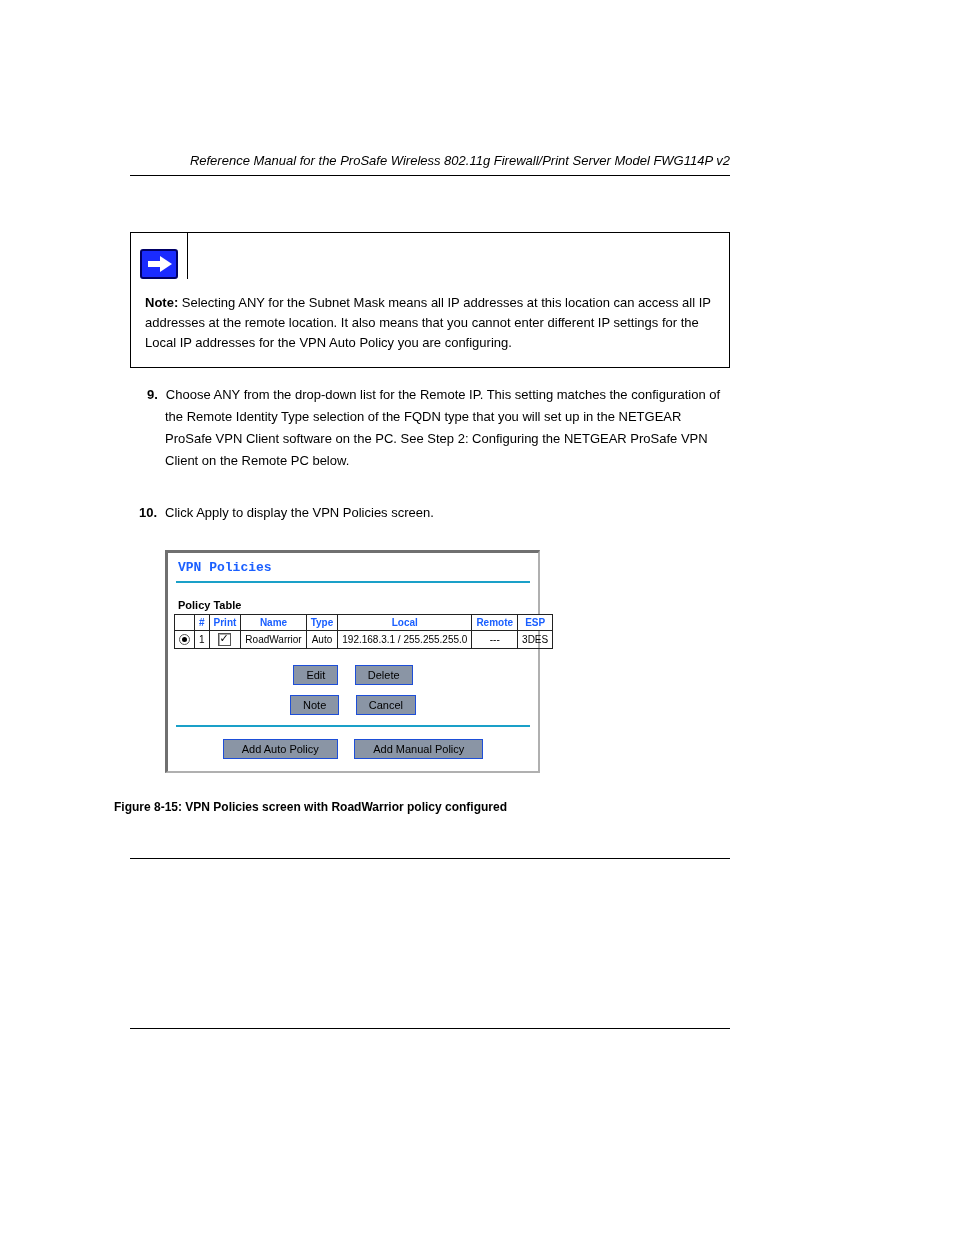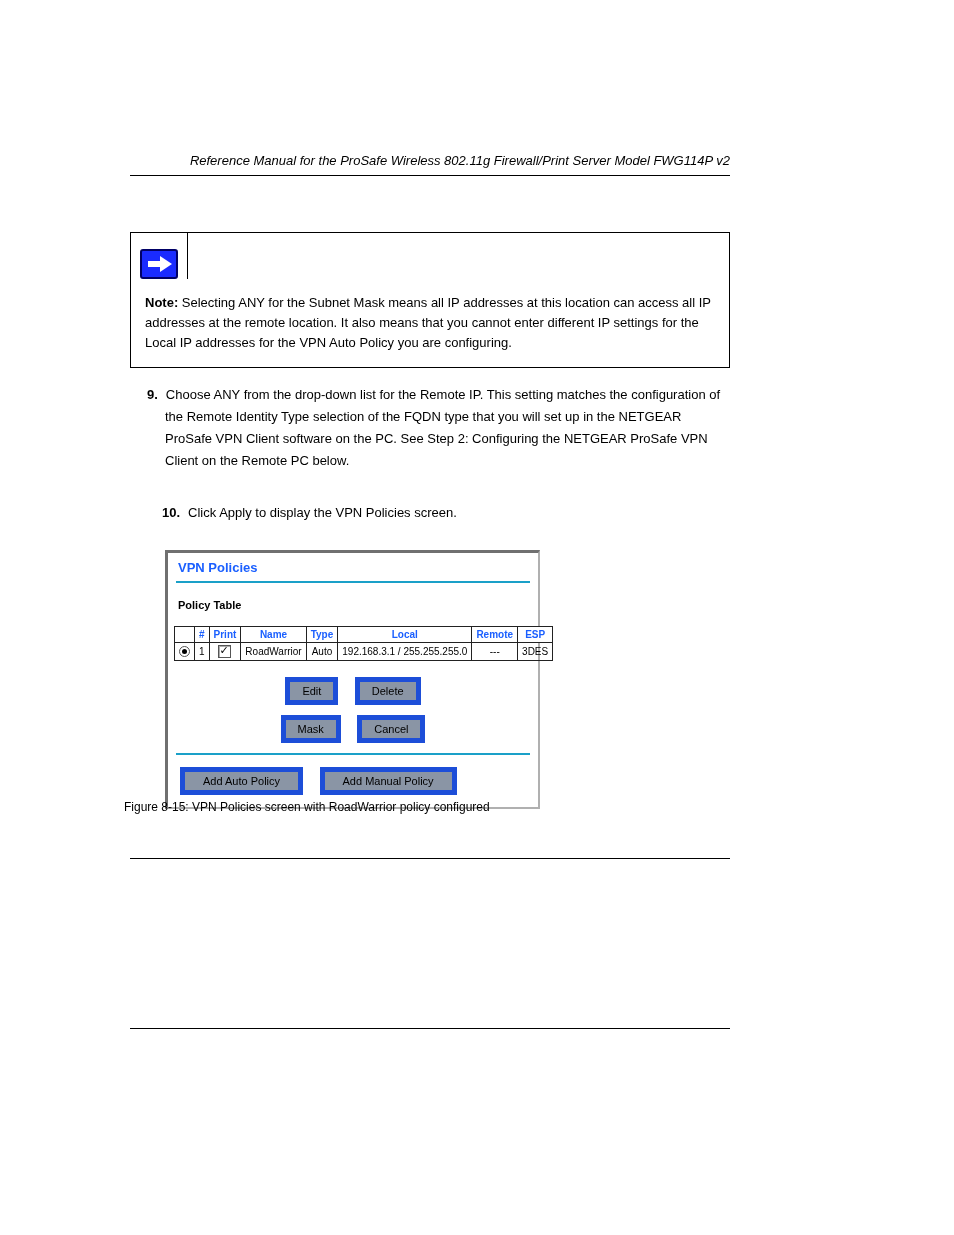--- a/index.html
+++ b/index.html
@@ -73,21 +73,21 @@
     right: 130px;
     top: 384px;
     font-size: 13px;
     line-height: 1.7;
     text-indent: -18px;
     padding-left: 0;
   }
   .step-num { font-weight: bold; margin-right: 8px; }
   .para-10 {
     position: absolute;
-    left: 180px;
+    left: 157px;
     right: 130px;
     top: 502px;
     font-size: 13px;
     line-height: 1.7;
     text-indent: -18px;
   }
   
   .shot {
     position: absolute;
     left: 165px;
@@ -100,35 +100,36 @@
     border-bottom: 2px solid #b0b0b0;
     padding: 5px 6px 10px 6px;
     box-sizing: border-box;
     font-family: Arial, sans-serif;
   }
   .shot-title {
     color: #1a5fff;
     font-weight: bold;
     font-size: 13px;
     margin: 2px 0 4px 4px;
+    font-family: Liberation Mono, monospace;
   }
   .cyan-rule {
     height: 2px;
     background: #1aa0c8;
     margin: 6px 2px 16px 2px;
   }
   .cyan-rule2 {
     height: 2px;
     background: #1aa0c8;
     margin: 8px 2px 10px 2px;
   }
   .subhead {
     font-weight: bold;
     font-size: 11px;
-    margin: 0 0 15px 4px;
+    margin: 0 0 3px 4px;
   }
   .ptable {
     border-collapse: collapse;
     width: 100%;
     font-size: 10px;
   }
   .ptable th, .ptable td {
     border: 1px solid #222;
     padding: 2px 4px;
     text-align: center;
@@ -142,39 +143,39 @@
   .ptable th.blank { color: #000; }
   .btnrow {
     text-align: center;
     margin-top: 14px;
   }
   .btnrow2 {
     text-align: center;
     margin-top: 6px;
   }
   .btnrow3 {
-    text-align: left;
+    text-align: center;
     margin-top: 4px;
   }
   .wbtn {
     display: inline-block;
     background: #8a95a5;
-    border: 5px solid #1d4ed8;
+    border: 1px solid #1d4ed8;
     color: #000;
     font-size: 11px;
     padding: 3px 12px;
     margin: 2px 6px;
     font-family: Arial, sans-serif;
   }
   .fig-caption {
     position: absolute;
-    left: 124px;
+    left: 114px;
     top: 800px;
     font-size: 12px;
-    font-weight: normal;
+    font-weight: bold;
   }
   .radio-dot {
     display: inline-block;
     width: 9px; height: 9px;
     border: 1px solid #555;
     border-radius: 50%;
     position: relative;
     vertical-align: middle;
   }
   .radio-dot::after {
@@ -256,21 +257,21 @@
         <td>---</td>
         <td>3DES</td>
       </tr>
     </tbody>
       </table>
     <div class="btnrow">
       <span class="wbtn">Edit</span>
       <span class="wbtn">Delete</span>
     </div>
     <div class="btnrow2">
-      <span class="wbtn">Mask</span>
+      <span class="wbtn">Note</span>
       <span class="wbtn">Cancel</span>
     </div>
     <div class="cyan-rule2"></div>
     <div class="btnrow3">
       <span class="wbtn" style="padding:3px 18px;">Add Auto Policy</span>
       <span class="wbtn" style="padding:3px 18px;">Add Manual Policy</span>
     </div>
   </div>
 
   <div class="fig-caption">Figure 8-15:  VPN Policies screen with RoadWarrior policy configured</div>

